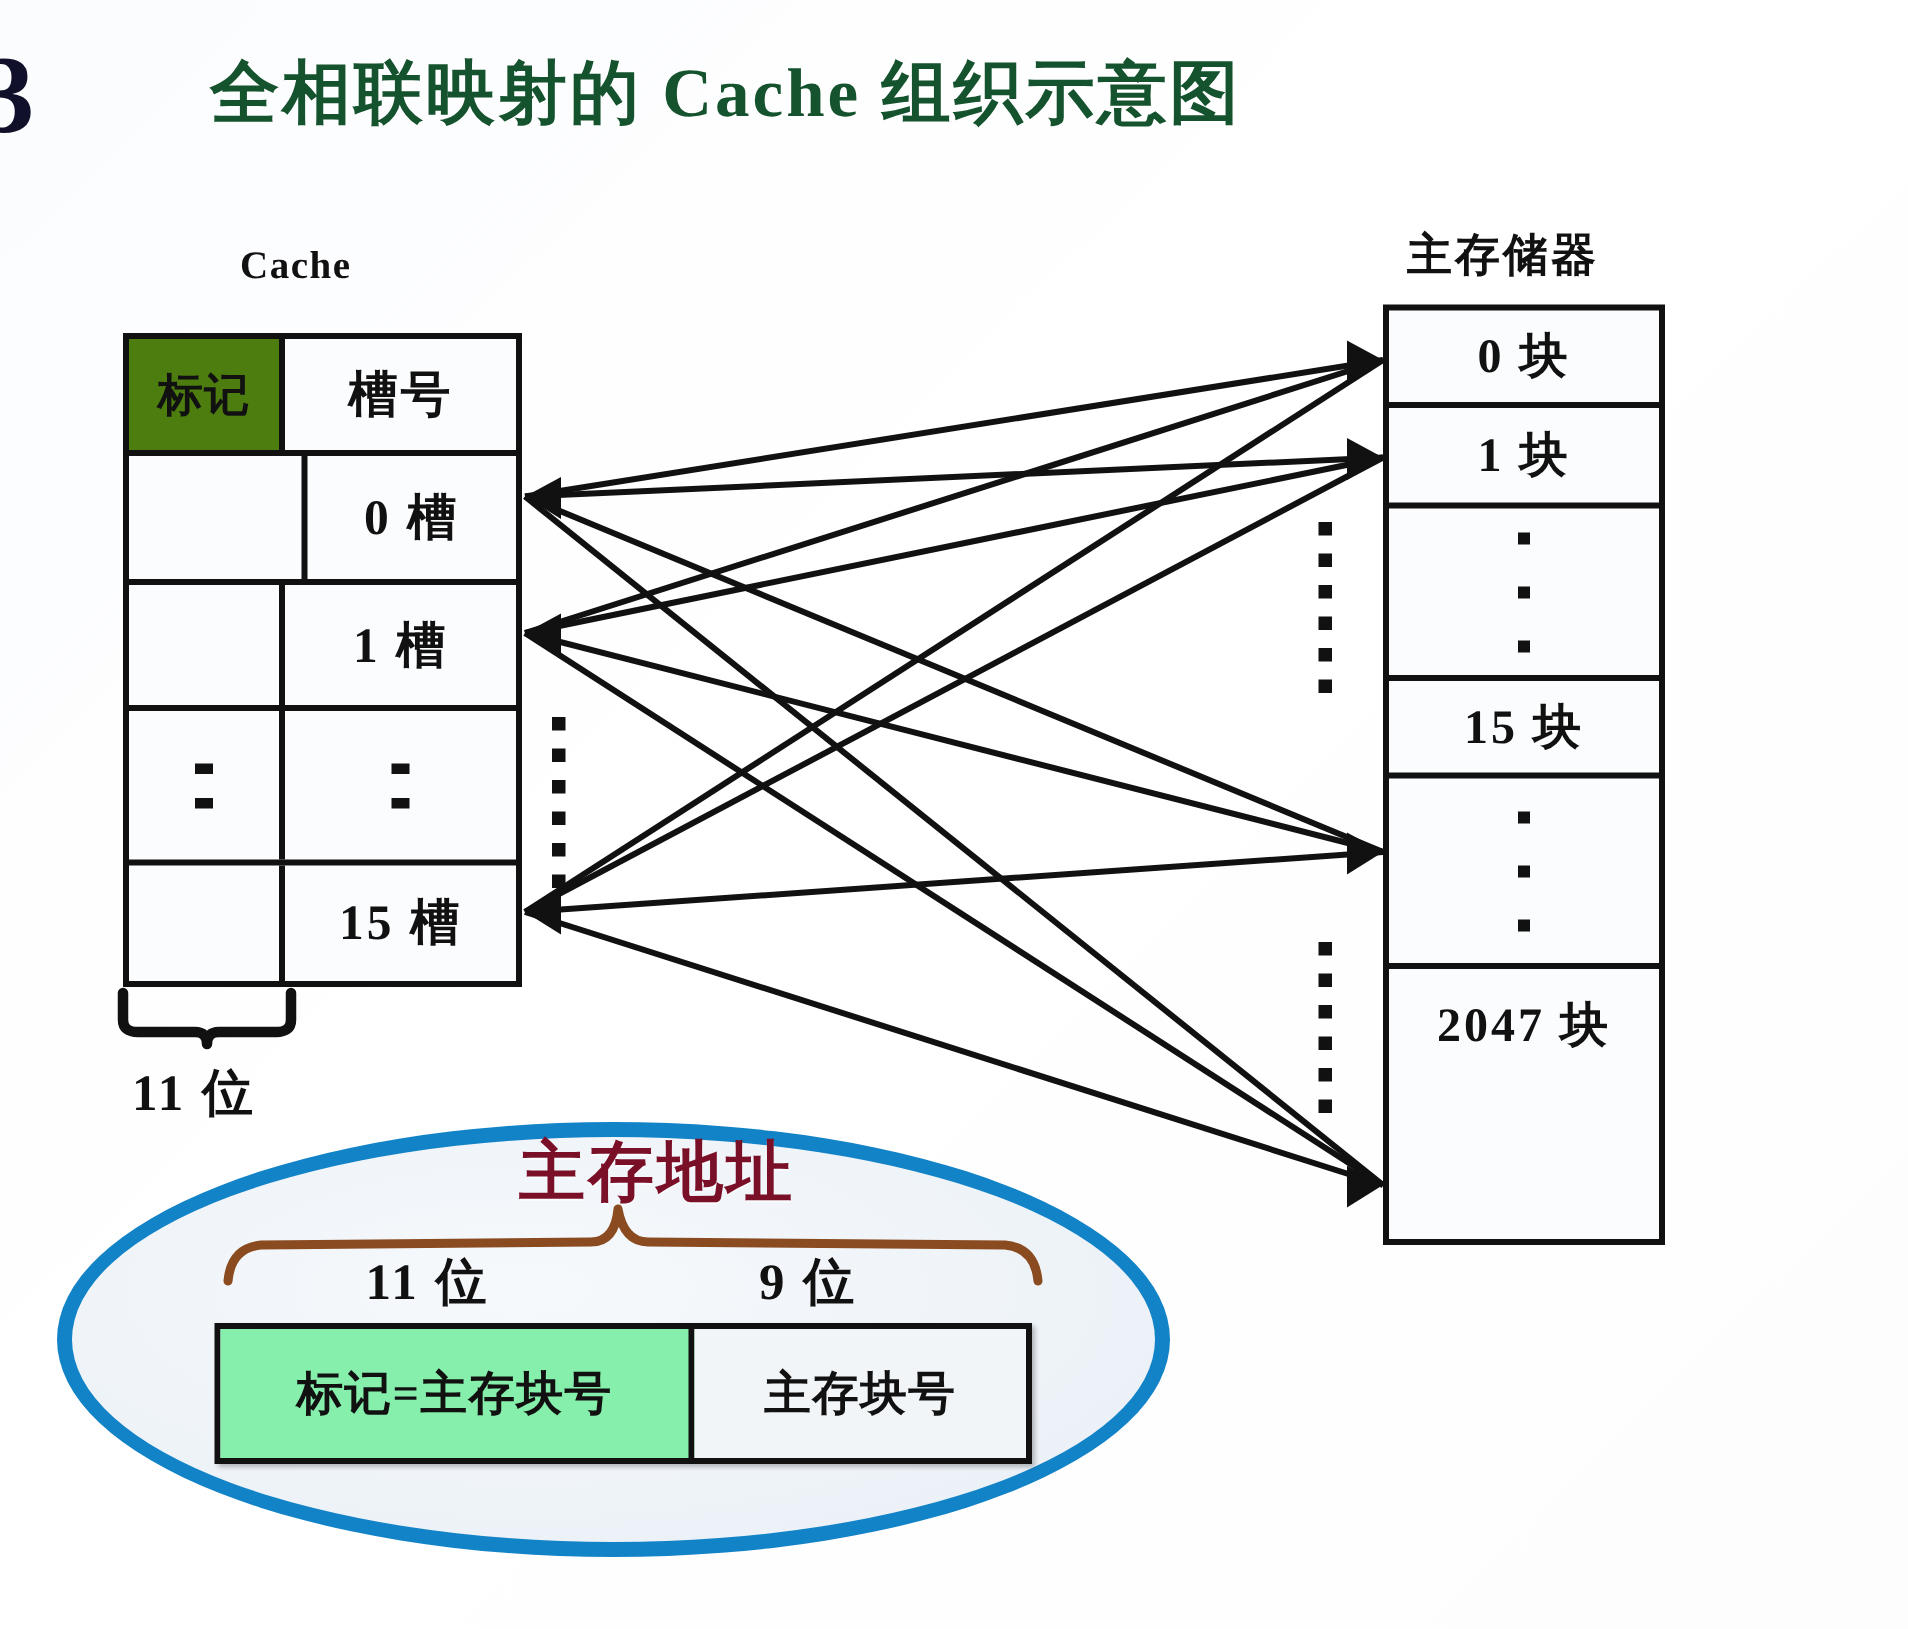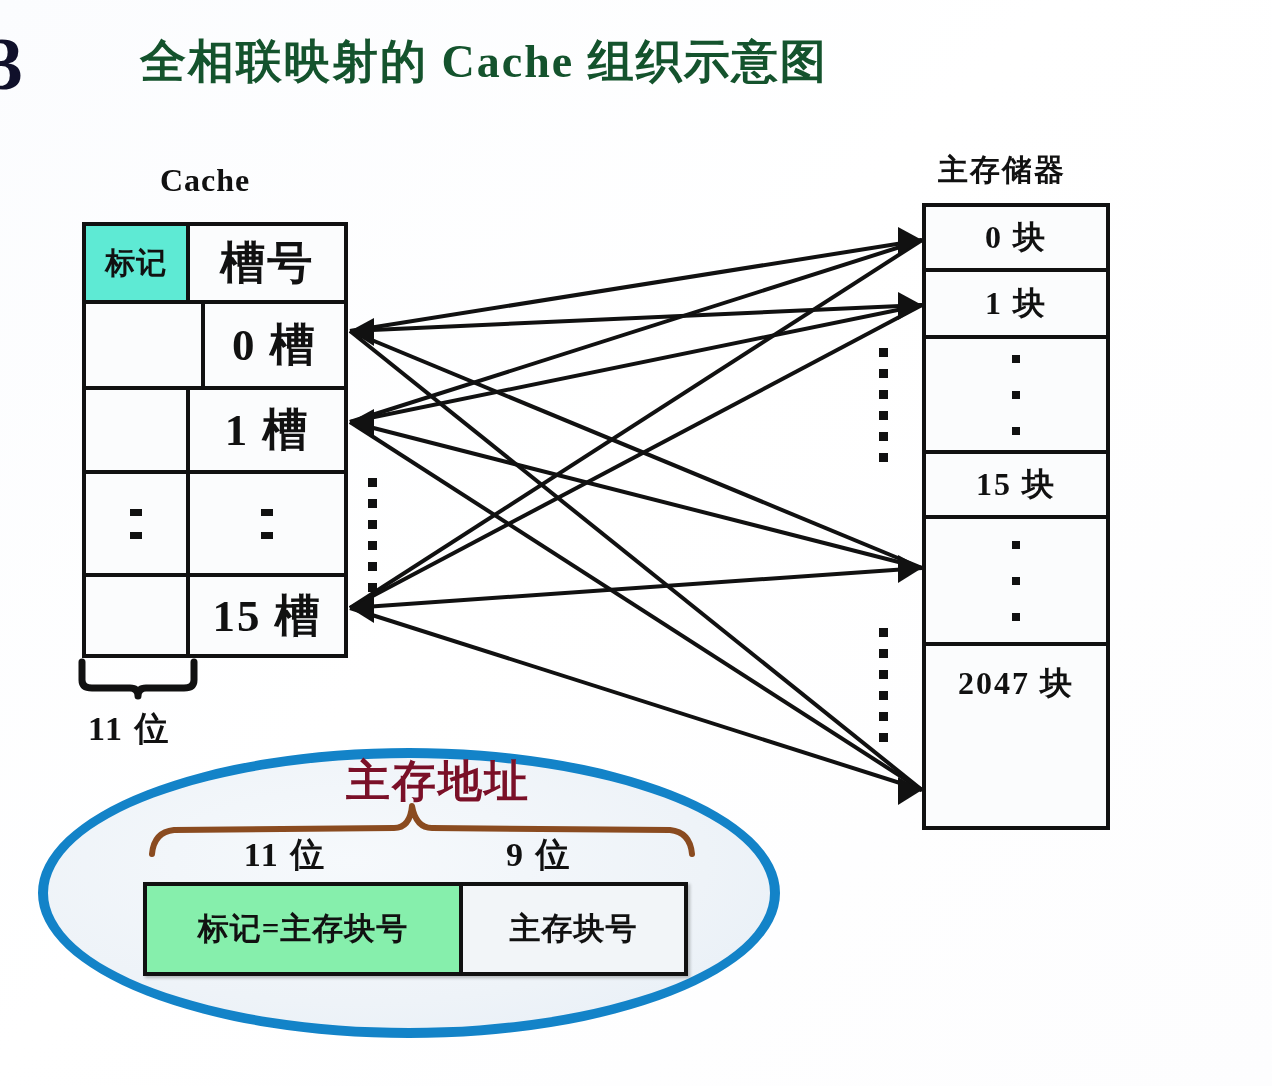--- a/index.html
+++ b/index.html
@@ -24,39 +24,39 @@
     font-family:"Liberation Serif","DejaVu Serif",serif;
     text-shadow:0 1px 0 rgba(255,255,255,.7);
   }
 
   
   .caption{
     position:absolute;font-weight:bold;color:#111;
     font-family:"Liberation Serif","DejaVu Serif",serif;
     white-space:nowrap;
   }
-  #cache-caption{left:160px;top:162px;font-size:32px;letter-spacing:1px;}
+  #cache-caption{left:160px;top:162px;font-size:26px;letter-spacing:1px;}
   #mem-caption{left:938px;top:150px;font-size:30px;letter-spacing:2px;}
 
   
   .tbl{position:absolute;border:4px solid #111;background:#fbfcfd;box-sizing:border-box;}
   .trow{display:flex;box-sizing:border-box;border-bottom:4px solid #111;width:100%;}
   .trow:last-child{border-bottom:none;}
   .tcell{
     display:flex;align-items:center;justify-content:center;
     box-sizing:border-box;font-weight:bold;color:#111;
     font-family:"Liberation Serif","DejaVu Serif",serif;
     white-space:nowrap;overflow:hidden;
   }
 
   
   #cache-table{left:82px;top:222px;width:266px;height:436px;}
   #cache-table .tcell.tag{width:106px;border-right:4px solid #111;font-size:30px;letter-spacing:1px;}
-  #cache-table .tcell.slot{width:156px;font-size:45px;letter-spacing:2px;}
-  #cache-table .tcell.cyan{background:#5eead4;text-align:right;}
+  #cache-table .tcell.slot{width:156px;font-size:33px;letter-spacing:2px;}
+  #cache-table .tcell.cyan{background:#4d7c0f;text-align:right;}
   .dotstack{display:flex;flex-direction:column;align-items:center;justify-content:center;gap:16px;line-height:0;}
   .dotstack i{display:block;width:12px;height:7px;background:#111;}
 
   
   #mem-table{left:922px;top:203px;width:188px;height:627px;}
   #mem-table .tcell.blk{width:100%;font-size:32px;letter-spacing:2px;}
   .vdots{display:flex;flex-direction:column;align-items:center;justify-content:center;gap:28px;line-height:0;}
   .vdots i{display:block;width:8px;height:8px;background:#111;}
 
   

